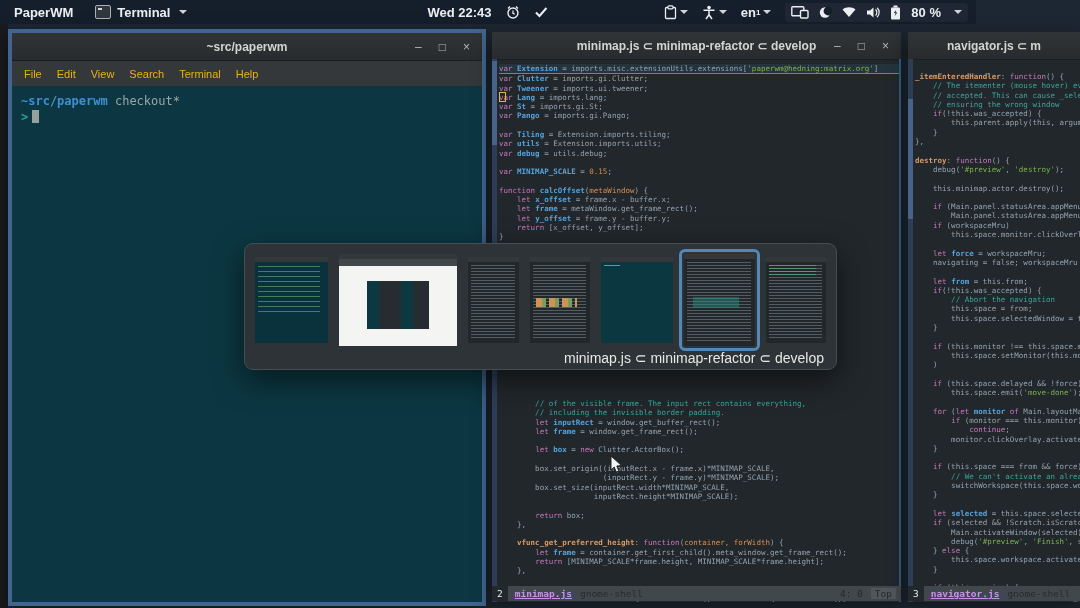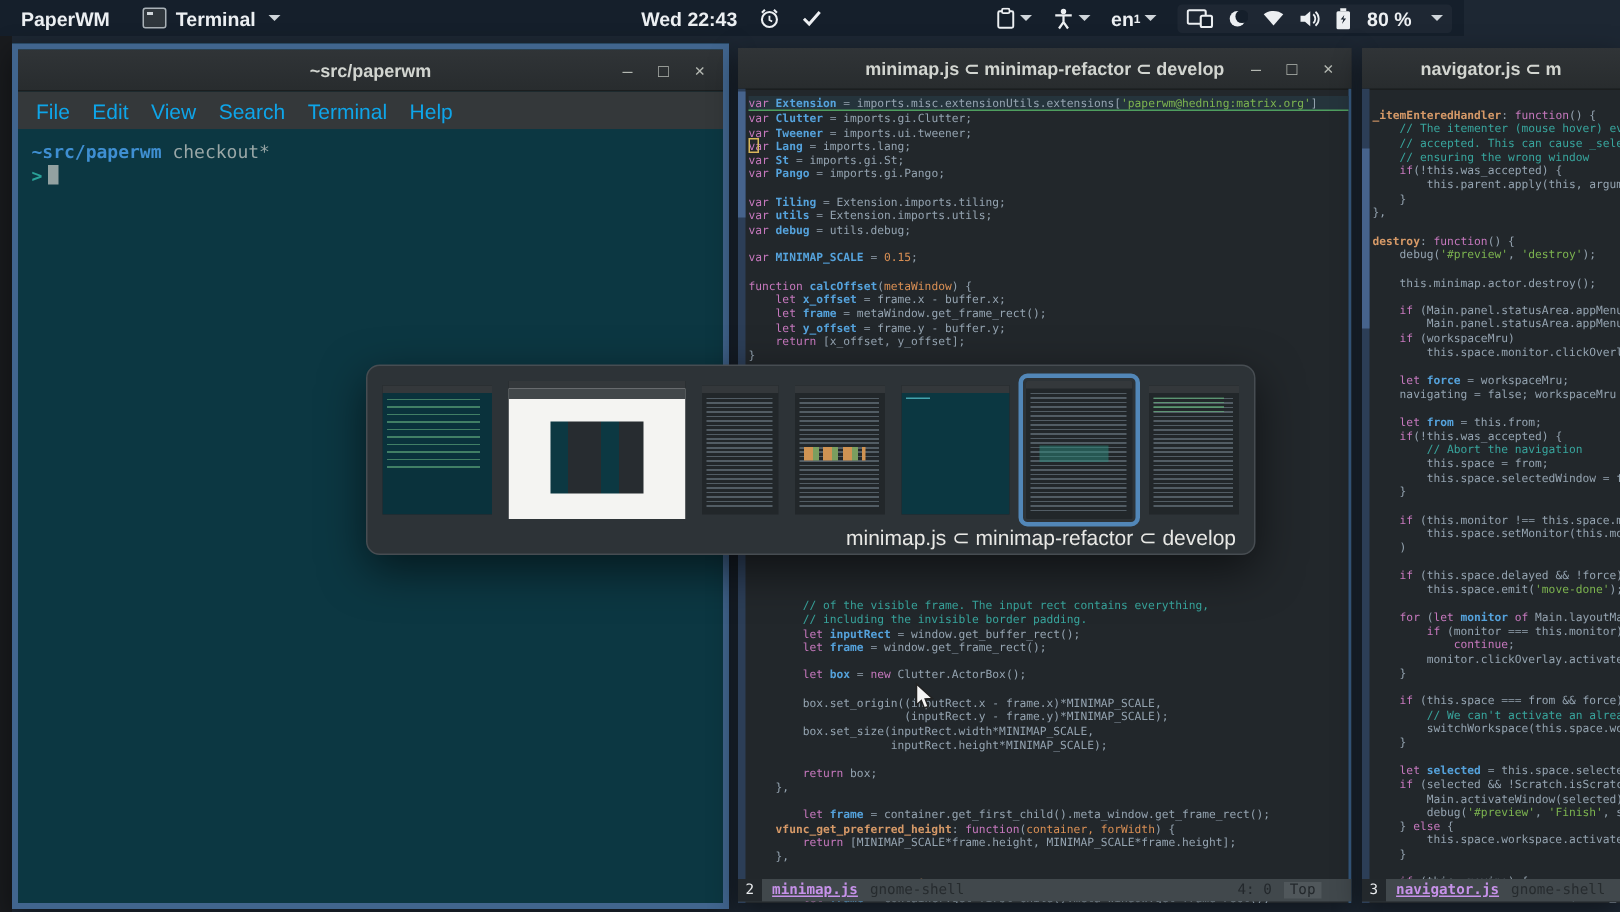--- a/index.html
+++ b/index.html
@@ -30,21 +30,21 @@
             display:flex;align-items:center;justify-content:center;position:relative;
             color:#d2d5d0;font-size:12px;font-weight:bold;}
   .win-buttons{position:absolute;right:12px;top:0;height:100%;display:flex;align-items:center;gap:17px;
                color:#b4b8b2;font-weight:normal;font-size:12px;}
   .win-buttons span{cursor:default;}
 
   
   .terminal-win{left:8px;top:29px;width:478px;height:577px;border:4px solid #41658e;box-sizing:border-box;
                 background:#0c3742;}
   .menubar{height:25px;background:#34383a;display:flex;align-items:center;gap:15px;
-           padding-left:12px;color:#0ea5e9;font-size:14px;}
+           padding-left:12px;color:#eab308;font-size:11px;}
   .term-body{padding:7px 9px;font-family:"DejaVu Sans Mono",monospace;font-size:12px;
              line-height:16px;color:#9aa7a7;}
   .term-path{color:#3f8fd2;font-weight:bold;}
   .term-prompt{color:#2aa198;font-weight:bold;}
   .term-cursor{display:inline-block;width:7px;height:13px;background:#93a1a1;vertical-align:-2px;margin-left:4px;}
 
   
   .editor-win{background:#22272b;}
   .mid-win{left:492px;top:32px;width:409px;height:570px;}
   .nav-win{left:908px;top:32px;width:172px;height:570px;}
@@ -68,21 +68,21 @@
   .em-line{background:#25343c;border-bottom:1px solid #4f9e5f;}
   .cursor-box{position:absolute;width:5px;height:8px;border:1px solid #d7b75a;left:7px;}
 
   
   .modeline{position:absolute;left:0;right:0;bottom:1px;height:15px;background:#41484c;
             display:flex;align-items:center;font-family:"DejaVu Sans Mono",monospace;font-size:9.5px;
             color:#23282c;}
   .ml-win{background:#23282c;color:#e8eaec;padding:0 5px;height:100%;display:flex;align-items:center;}
   .ml-file{color:#c792ea;font-weight:bold;text-decoration:underline;margin:0 8px 0 7px;}
   .ml-proj{color:#262b2e;}
-  .ml-right{margin-left:auto;display:flex;align-items:center;gap:8px;padding-right:20px;}
+  .ml-right{margin-left:auto;display:flex;align-items:center;gap:8px;padding-right:5px;}
   .ml-scroll{background:#50575b;padding:0 4px;}
 
   
   .switcher{position:absolute;left:244px;top:243px;width:593px;height:127px;background:#2d3337;
             border:1px solid #474d52;border-radius:9px;box-shadow:0 10px 30px rgba(0,0,0,0.55);
             z-index:5;box-sizing:border-box;}
   .thumb-row{position:absolute;left:10px;top:10px;display:flex;align-items:center;gap:11px;}
   .thumb{position:relative;overflow:hidden;background:#22272a;box-sizing:border-box;}
   .thumb .t-bar{height:5px;background:#34383b;}
   .thumb .t-body{position:absolute;left:0;right:0;top:5px;bottom:0;}
@@ -265,22 +265,22 @@
         <div class="cl">        <span class="kw">let</span> <span class="fn">box</span> = <span class="kw">new</span> Clutter.ActorBox();</div>
         <div class="cl">&nbsp;</div>
         <div class="cl">        box.set_origin((inputRect.x - frame.x)*MINIMAP_SCALE,</div>
         <div class="cl">                       (inputRect.y - frame.y)*MINIMAP_SCALE);</div>
         <div class="cl">        box.set_size(inputRect.width*MINIMAP_SCALE,</div>
         <div class="cl">                     inputRect.height*MINIMAP_SCALE);</div>
         <div class="cl">&nbsp;</div>
         <div class="cl">        <span class="kw">return</span> box;</div>
         <div class="cl">    },</div>
         <div class="cl">&nbsp;</div>
+        <div class="cl">    <span class="prop">vfunc_get_preferred_height</span>: <span class="kw">function</span>(<span class="arg">container, forWidth</span>) {</div>
         <div class="cl">        <span class="kw">let</span> <span class="fn">frame</span> = container.get_first_child().meta_window.get_frame_rect();</div>
-        <div class="cl">    <span class="prop">vfunc_get_preferred_height</span>: <span class="kw">function</span>(<span class="arg">container, forWidth</span>) {</div>
         <div class="cl">        <span class="kw">return</span> [MINIMAP_SCALE*frame.height, MINIMAP_SCALE*frame.height];</div>
         <div class="cl">    },</div>
         <div class="cl">&nbsp;</div>
         <div class="cl">    <span class="prop">vfunc_get_preferred_width</span>: <span class="kw">function</span>(<span class="arg">container, forHeight</span>) {</div>
         <div class="cl">        <span class="kw">let</span> <span class="fn">frame</span> = container.get_first_child().meta_window.get_frame_rect();</div>
       </div>
     <div class="cursor-box" id="editor-cursor" style="top: 32.9px;"></div>
     <div class="modeline">
       <span class="ml-win">2</span>
       <span class="ml-file">minimap.js</span>

